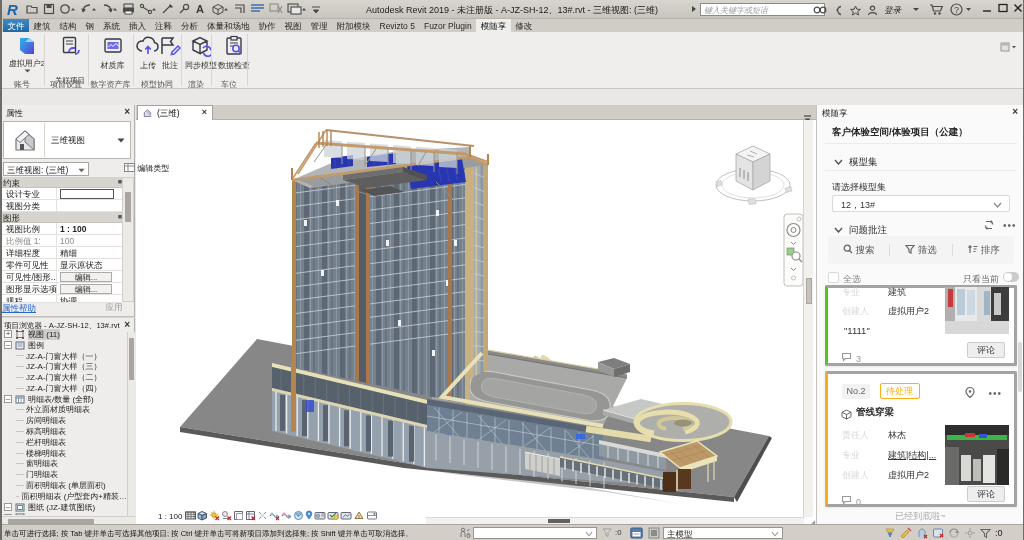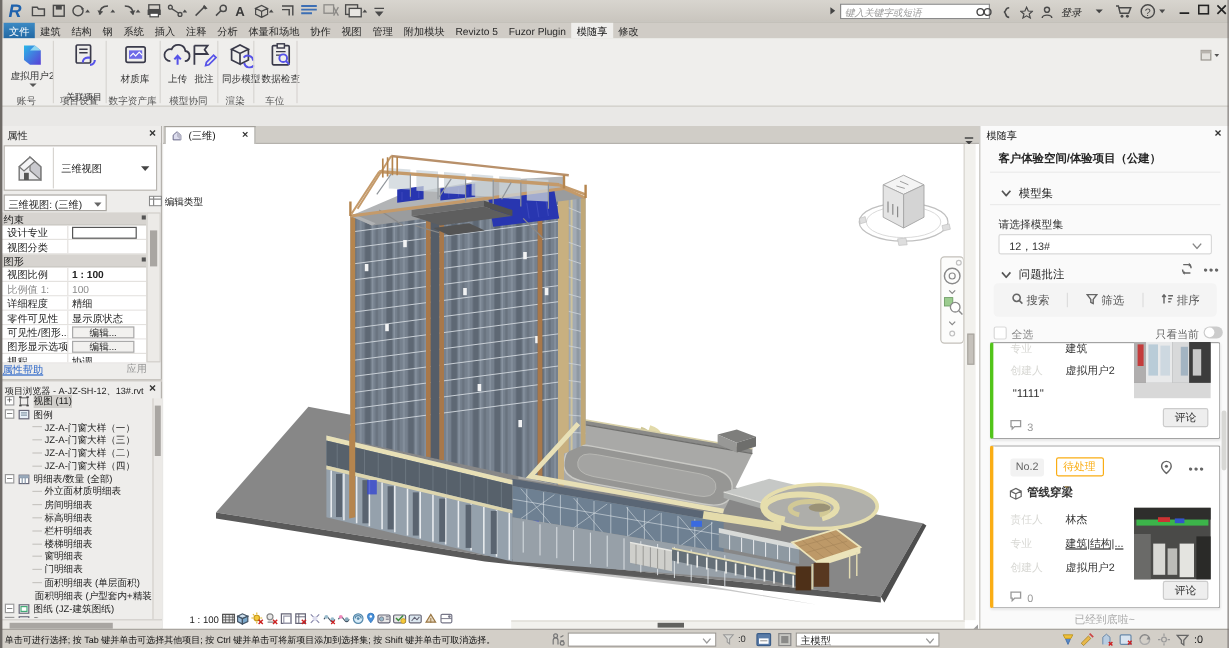--- a/index.html
+++ b/index.html
@@ -33,23 +33,23 @@
 .x{color:#333;font-size:10px;font-weight:bold;}
 
 .prow{display:flex;height:12px;border-bottom:1px solid #e4e2df;background:#fff;font-size:8.5px;color:#222;}
 .prow .k{width:57px;padding:1px 0 0 6px;border-right:1px solid #e4e2df;overflow:hidden;white-space:nowrap;}
 .prow .v{flex:1;padding:1px 0 0 3px;white-space:nowrap;}
 .phead{height:11px;background:#d7d4d0;font-size:8.5px;color:#222;padding:1px 0 0 3px;border-bottom:1px solid #c6c3bf;}
 
 .trow{height:10.8px;font-size:8px;color:#222;white-space:nowrap;position:relative;padding-left:4px;display:flex;align-items:center;overflow:hidden;}
 .trow .pm{display:inline-block;flex:none;width:8px;height:8px;border:1px solid #999;background:#fff;font-size:8px;line-height:6px;text-align:center;color:#444;margin-right:3px;}
 .trow .ti{flex:none;margin-right:3px;}
-.trow.ind{padding-left:27px;}
+.trow.ind{padding-left:16px;}
 .trow.ind::before{content:"";display:inline-block;width:8px;height:1px;background:#c8c6c2;margin-right:2px;}
-.card{position:absolute;left:8px;width:192px;background:#fff;border:1px solid #a3a3a3;border-radius:2px;box-shadow:0 1px 2px rgba(0,0,0,0.08);}
+.card{position:absolute;left:8px;width:192px;background:#fff;border:3px solid #a3a3a3;border-radius:2px;box-shadow:0 1px 2px rgba(0,0,0,0.08);}
 </style></head>
 <body>
 <div id="titlebar">
  <div class="rlogo">R</div>
  <div class="qat" id="qatmain" style="left:26px;gap:4px;">
   <svg width="13" height="12" viewBox="0 0 13 12">
         <path d="M1 10 L1 3 L5 3 L6 4.5 L11 4.5 L11 10 Z" fill="none" stroke="#4a4a4a" stroke-width="1.2"></path>
       </svg>
   <svg width="12" height="12" viewBox="0 0 12 12">
         <rect x="1.5" y="1.5" width="9" height="9" fill="none" stroke="#4a4a4a" stroke-width="1.2"></rect>
@@ -109,20 +109,21 @@
       </svg>
   <svg width="20" height="12" viewBox="0 0 20 12">
         <rect x="1" y="1" width="10" height="8" fill="none" stroke="#4a4a4a" stroke-width="1.1"></rect>
         <rect x="4" y="4" width="10" height="7" fill="#e8e6e2" stroke="#4a4a4a" stroke-width="1.1"></rect>
         <path d="M17 5l2 2.5h-4z" fill="#4a4a4a"></path>
       </svg>
   <svg width="10" height="12" viewBox="0 0 10 12">
         <path d="M1 4 h8 M2.5 7 l2.5 3 l2.5 -3z" fill="#4a4a4a" stroke="#4a4a4a" stroke-width="1"></path>
       </svg>
  </div>
+ <div id="title-text">Autodesk Revit 2019 - 未注册版 - A-JZ-SH-12、13#.rvt - 三维视图: (三维)</div>
  <div style="position:absolute;left:692px;top:6px;width:0;height:0;border-left:4px solid #444;border-top:3px solid transparent;border-bottom:3px solid transparent;"></div>
  <div id="searchbox">键入关键字或短语</div>
  <div class="qat" style="left:813px;gap:6px;top:4px;">
   <svg width="14" height="11" viewBox="0 0 14 11">
         <circle cx="4" cy="5" r="2.8" fill="none" stroke="#4a4a4a" stroke-width="1.2"></circle>
         <circle cx="10" cy="5" r="2.8" fill="none" stroke="#4a4a4a" stroke-width="1.2"></circle>
         <path d="M6.8 5 h0.6" stroke="#4a4a4a"></path>
       </svg>
   <svg width="11" height="11" viewBox="0 0 11 11">
         <path d="M8 1.5 C4 1.5 6 5 3.5 5 C6 5 4 9.5 8 9.5" fill="none" stroke="#4a4a4a" stroke-width="1.3"></path>

